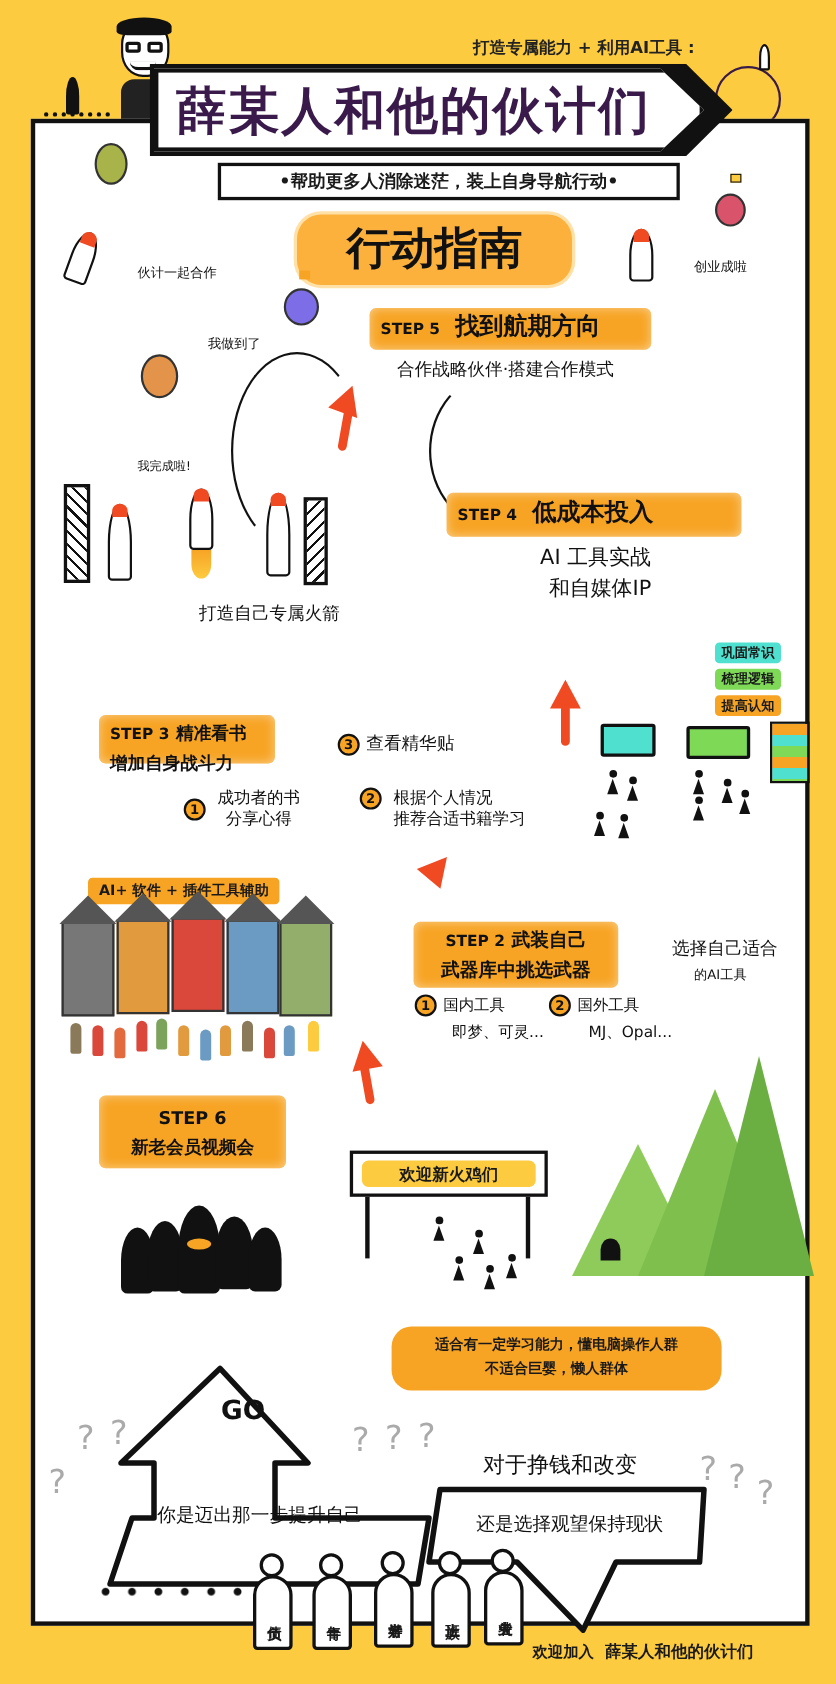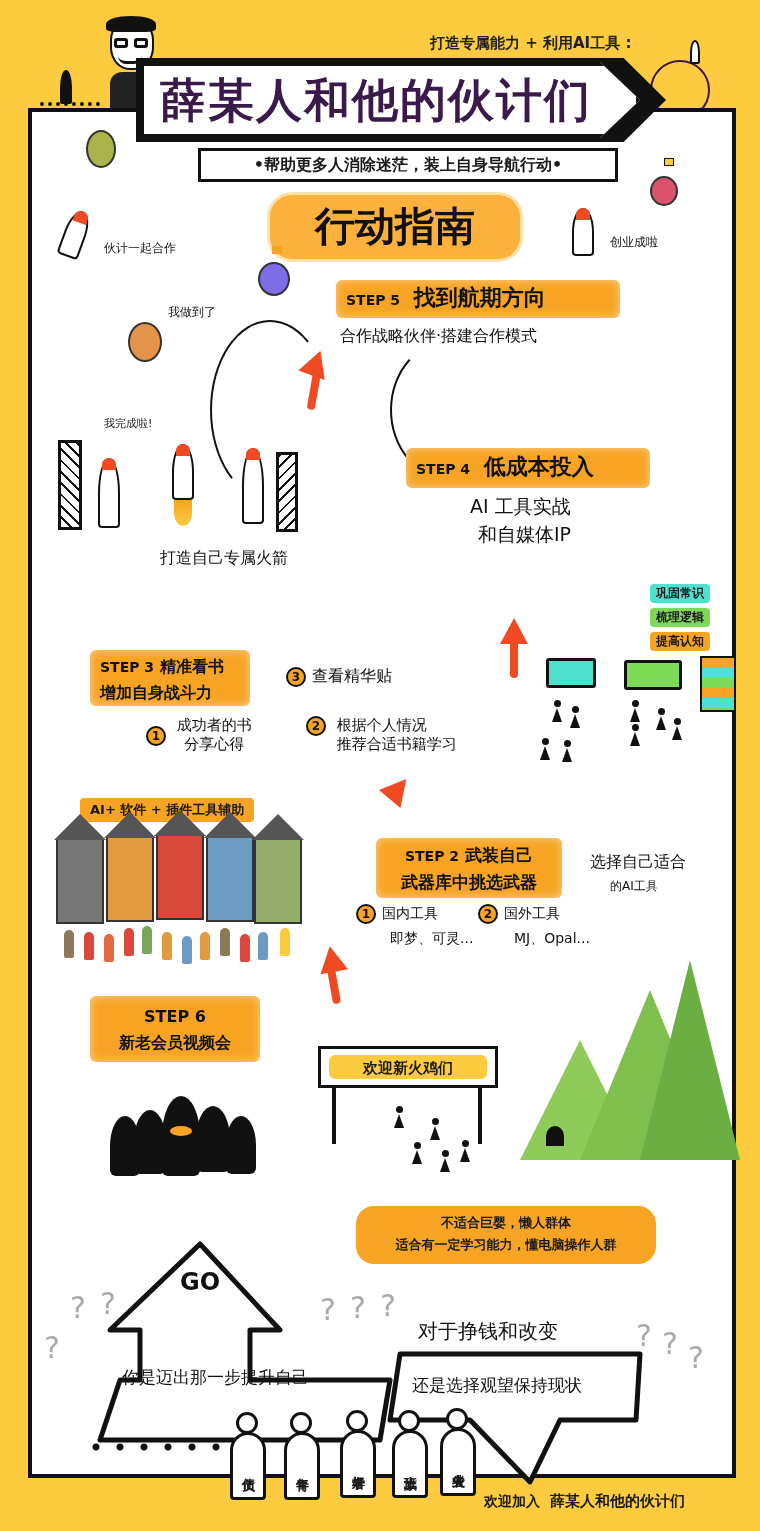--- a/index.html
+++ b/index.html
@@ -8,21 +8,21 @@
   .abs { position: absolute; }
   .panel { position: absolute; left: 28px; top: 108px; width: 708px; height: 1370px; background: #fff; border: 4px solid #111; }
   .title-banner { position: absolute; left: 140px; top: 62px; width: 500px; height: 76px; background: #fff; border: 4px solid #111; clip-path: polygon(0 0, 92% 0, 100% 50%, 92% 100%, 0 100%); }
   .title-banner-border { position:absolute; left:136px; top:58px; width:530px; height:84px; background:#111; clip-path: polygon(0 0, 92% 0, 100% 50%, 92% 100%, 0 100%); }
   .title-text { position: absolute; left: 160px; top: 70px; width: 460px; font-size: 46px; font-weight: bold; color: #3a1a4a; letter-spacing: 2px; }
   .top-right-tag { position: absolute; left: 430px; top: 34px; font-size: 15px; font-weight: bold; color: #222; }
   .subtitle-box { position: absolute; left: 198px; top: 148px; width: 420px; height: 34px; border: 3px solid #111; background: #fff; font-size: 16px; font-weight: bold; text-align: center; line-height: 28px; }
   .guide-title { position: absolute; left: 270px; top: 195px; width: 250px; height: 64px; background: #FBB13C; border-radius: 22px; font-size: 40px; font-weight: bold; text-align: center; line-height: 62px; color: #111; box-shadow: 0 0 0 3px #ffe1a8; }
   .step-box { position: absolute; background: #F7A424; border-radius: 6px; font-weight: bold; color: #111; box-shadow: inset 0 0 10px rgba(255,255,255,0.5); }
   .step-box .step-no { font-size: 14px; margin-right: 6px; }
-  .label { position: absolute; font-size: 15px; color: #111; white-space: nowrap; }
+  .label { position: absolute; font-size: 15px; color: #111; white-space: nowrap; margin-left: 21px; }
   .label.small { font-size: 12px; }
   .label.big { font-size: 19px; }
   .circle-num { display: inline-block; width: 20px; height: 20px; border-radius: 50%; background: #F7A424; border: 2px solid #111; font-size: 12px; text-align: center; line-height: 16px; margin-right: 6px; font-weight: bold; }
   .arrow-up { position: absolute; width: 0; height: 0; border-left: 14px solid transparent; border-right: 14px solid transparent; border-bottom: 26px solid #F04A23; }
   .arrow-stem { position:absolute; width: 8px; background:#F04A23; border-radius: 4px; }
   .rocket { position: absolute; width: 22px; height: 48px; background: #fff; border: 2px solid #111; border-radius: 50% 50% 4px 4px; }
   .rocket::before { content:""; position:absolute; left:2px; top:-2px; width:14px; height:12px; background:#F04A23; border-radius:50% 50% 0 0; }
   .planet { position:absolute; border-radius:50%; border:2px solid #333; }
   .tag-chip { position:absolute; font-size: 12px; font-weight:bold; padding: 1px 6px; border-radius: 4px; }
   .screen { position:absolute; border: 3px solid #111; border-radius: 3px; }
@@ -85,39 +85,39 @@
 <div class="rocket" style="left:64px;top:210px;transform:rotate(20deg);"></div>
 <div class="rocket" style="left:572px;top:208px;"></div>
 
 <div class="label small" style="left:104px;top:240px;">伙计一起合作</div>
 <div class="label small" style="left:610px;top:234px;">创业成啦</div>
 <div class="label small" style="left:168px;top:304px;">我做到了</div>
 
 <div class="curve" style="left:210px;top:320px;width:120px;height:180px;border-color:#111 transparent transparent #111;"></div>
 <div class="curve" style="left:390px;top:340px;width:120px;height:140px;border-color:transparent transparent transparent #111;"></div>
 
-<div class="step-box" style="left:336px;top:280px;width:284px;height:38px;font-size:22px;line-height:36px;padding-left:10px;">
+<div class="step-box" style="left:336px;top:280px;width:256px;height:38px;font-size:22px;line-height:36px;padding-left:10px;">
   <span class="step-no">STEP 5</span>
   <span>找到航期方向</span>
 </div>
 <div class="label" style="left:340px;top:326px;font-size:16px;">合作战略伙伴·搭建合作模式</div>
 
 <div class="arrow-up" style="left:302px;top:350px;transform:rotate(20deg);"></div>
 <div class="arrow-stem" style="left:310px;top:370px;height:40px;transform:rotate(10deg);"></div>
 
 <div class="abs" style="left:58px;top:440px;width:24px;height:90px;border:3px solid #111;background:repeating-linear-gradient(45deg,transparent 0 6px,#111 6px 8px);"></div>
 <div class="rocket" style="left:98px;top:458px;height:70px;"></div>
 <div class="rocket" style="left:172px;top:444px;height:56px;"></div>
 <div class="abs" style="left:174px;top:500px;width:18px;height:26px;background:linear-gradient(#F7A424,#FDCB3F);border-radius:0 0 50% 50%;"></div>
 <div class="rocket" style="left:242px;top:448px;height:76px;"></div>
 <div class="abs" style="left:276px;top:452px;width:22px;height:80px;border:3px solid #111;background:repeating-linear-gradient(-45deg,transparent 0 6px,#111 6px 8px);"></div>
 <div class="label small" style="left:104px;top:416px;font-size:11px;">我完成啦!</div>
 <div class="label" style="left:160px;top:548px;font-size:16px;">打造自己专属火箭</div>
 
-<div class="step-box" style="left:406px;top:448px;width:244px;height:40px;font-size:22px;line-height:38px;padding-left:10px;">
+<div class="step-box" style="left:406px;top:448px;width:268px;height:40px;font-size:22px;line-height:38px;padding-left:10px;">
   <span class="step-no">STEP 4</span>
   <span>低成本投入</span>
 </div>
 <div class="label big" style="left:470px;top:494px;">AI 工具实战</div>
 <div class="label big" style="left:478px;top:522px;">和自媒体IP</div>
 
 <div class="tag-chip" style="left:650px;top:584px;background:#4FE0D0;">巩固常识</div>
 <div class="tag-chip" style="left:650px;top:608px;background:#7ED957;">梳理逻辑</div>
 <div class="tag-chip" style="left:650px;top:632px;background:#F7A424;">提高认知</div>
 
@@ -129,21 +129,21 @@
 <div class="person" style="left:540px;top:738px;"></div>
 <div class="person" style="left:562px;top:740px;"></div>
 <div class="person" style="left:630px;top:700px;"></div>
 <div class="person" style="left:656px;top:708px;"></div>
 <div class="person" style="left:630px;top:724px;"></div>
 <div class="person" style="left:672px;top:718px;"></div>
 
 <div class="arrow-up" style="left:500px;top:618px;"></div>
 <div class="arrow-stem" style="left:510px;top:640px;height:38px;"></div>
 
-<div class="step-box" style="left:90px;top:650px;width:160px;height:56px;font-size:16px;line-height:26px;padding:4px 10px;">
+<div class="step-box" style="left:90px;top:650px;width:160px;height:44px;font-size:16px;line-height:26px;padding:4px 10px;">
   <div><span class="step-no">STEP 3</span><span>精准看书</span></div>
   <div>增加自身战斗力</div>
 </div>
 <div class="label" style="left:286px;top:666px;font-size:16px;">
   <span class="circle-num">3</span><span>查看精华贴</span>
 </div>
 <div class="label" style="left:146px;top:716px;font-size:15px;">
   <span class="circle-num" style="vertical-align:top;margin-top:10px;">1</span>
   <span style="display:inline-block;text-align:center;">
     <span>成功者的书</span><br>
@@ -223,22 +223,22 @@
 <div class="person" style="left:460px;top:1140px;"></div>
 
 <div class="mountain">
   <div style="position:absolute;left:0;bottom:0;width:0;height:0;border-left:60px solid transparent;border-right:60px solid transparent;border-bottom:120px solid #8FCB5A;"></div>
   <div style="position:absolute;left:60px;bottom:0;width:0;height:0;border-left:70px solid transparent;border-right:70px solid transparent;border-bottom:170px solid #7FBF4E;"></div>
   <div style="position:absolute;left:120px;bottom:0;width:0;height:0;border-left:50px solid transparent;border-right:50px solid transparent;border-bottom:200px solid #6BAF43;"></div>
   <div style="position:absolute;left:26px;bottom:14px;width:18px;height:20px;background:#111;border-radius:50% 50% 0 0;"></div>
 </div>
 
 <div class="orange-note">
+  <div>适合有一定学习能力，懂电脑操作人群</div>
   <div>不适合巨婴，懒人群体</div>
-  <div>适合有一定学习能力，懂电脑操作人群</div>
 </div>
 
 <svg class="go-arrow" style="left:80px;top:1240px;" width="320" height="210" viewBox="0 0 320 210">
   <polygon points="120,4 200,90 170,90 170,140 310,140 300,200 20,200 40,140 60,140 60,90 30,90" fill="#fff" stroke="#111" stroke-width="5" stroke-linejoin="round"></polygon>
 </svg>
 <div class="label" style="left:180px;top:1268px;font-size:24px;font-weight:bold;">GO</div>
 
 <svg class="go-arrow" style="left:370px;top:1350px;" width="280" height="140" viewBox="0 0 280 140">
   <polygon points="30,4 270,4 266,70 190,70 160,132 100,70 20,70" fill="#fff" stroke="#111" stroke-width="5" stroke-linejoin="round"></polygon>
 </svg>

